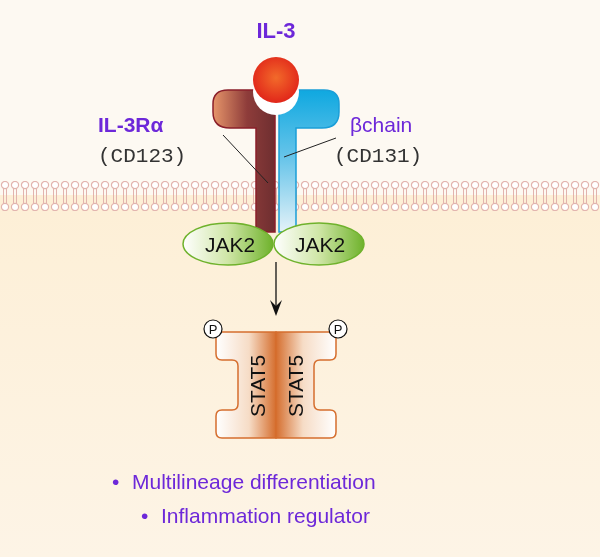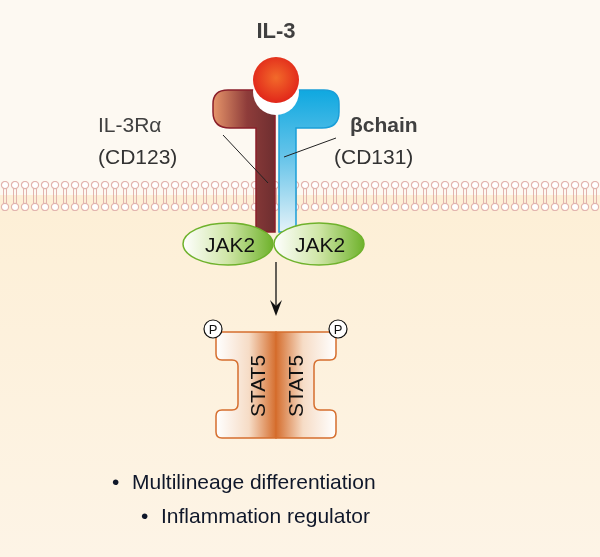--- a/index.html
+++ b/index.html
@@ -1,22 +1,22 @@
 <!DOCTYPE html>
 <html><head>
   <meta charset="utf-8">
   <style>
     html, body { margin:0; padding:0; }
     body { width:600px; height:557px; position:relative; overflow:hidden; background:#fdf9f2; font-family:"Liberation Sans", sans-serif; }
     .layer { position:absolute; left:0; top:0; width:600px; height:557px; }
-    .txt { position:absolute; color:#404040; white-space:nowrap; }
+    .txt { position:absolute; color:#6d28d9; white-space:nowrap; }
     .ligand-label { left:0; width:560px; text-align:center; top:18px; font-size:22px; font-weight:bold; }
-    .r-name { font-size:21px; font-weight:normal; }
-    .r-cd { font-size:21px; color:#333; }
-    .bullet { font-size:21px; color:#0f172a; left:112px; }
+    .r-name { font-size:21px; font-weight:bold; }
+    .r-cd { font-size:21px; color:#333;font-family:Liberation Mono, monospace; }
+    .bullet { font-size:21px; color:#6d28d9; left:112px; }
     .bullet .dot { display:inline-block; width:20px; }
   </style>
 </head>
 <body>
 
 <svg class="layer" viewBox="0 0 600 557" xmlns="http://www.w3.org/2000/svg">
   <defs>
     <linearGradient id="bgGrad" x1="0" y1="0" x2="0" y2="1">
       <stop offset="0" stop-color="#fdefd6"></stop>
       <stop offset="1" stop-color="#fdf4e6"></stop>
@@ -96,21 +96,21 @@
 
   <text transform="translate(265 386) rotate(-90)" text-anchor="middle" font-size="21" font-family="Liberation Sans, sans-serif" fill="#111">STAT5</text>
   <text transform="translate(303 386) rotate(-90)" text-anchor="middle" font-size="21" font-family="Liberation Sans, sans-serif" fill="#111">STAT5</text>
 </svg>
 
 <div class="txt ligand-label" style="left:0;width:552px;">IL-3</div>
 
 <div class="txt r-name" style="left:98px; top:113px;">IL-3Rα</div>
 <div class="txt r-cd" style="left:98px; top:145px;">(CD123)</div>
 
-<div class="txt r-name" style="left:350px; top:113px; font-weight:bold;">βchain</div>
+<div class="txt r-name" style="left:350px; top:113px; font-weight:normal;">βchain</div>
 <div class="txt r-cd" style="left:334px; top:145px;">(CD131)</div>
 
 <div class="txt bullet" style="top:470px;">
   <span class="dot">•</span><span>Multilineage differentiation</span>
 </div>
 <div class="txt bullet" style="top:504px;margin-left:29px;">
   <span class="dot">•</span><span>Inflammation regulator</span>
 </div>
 
 </body></html>

